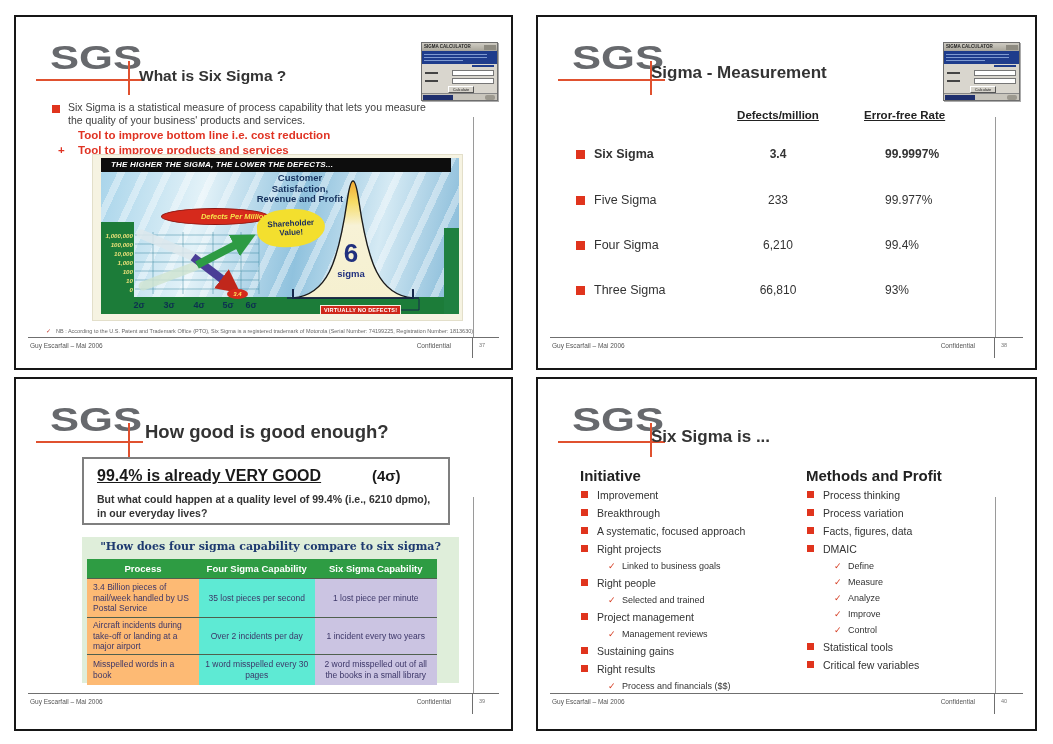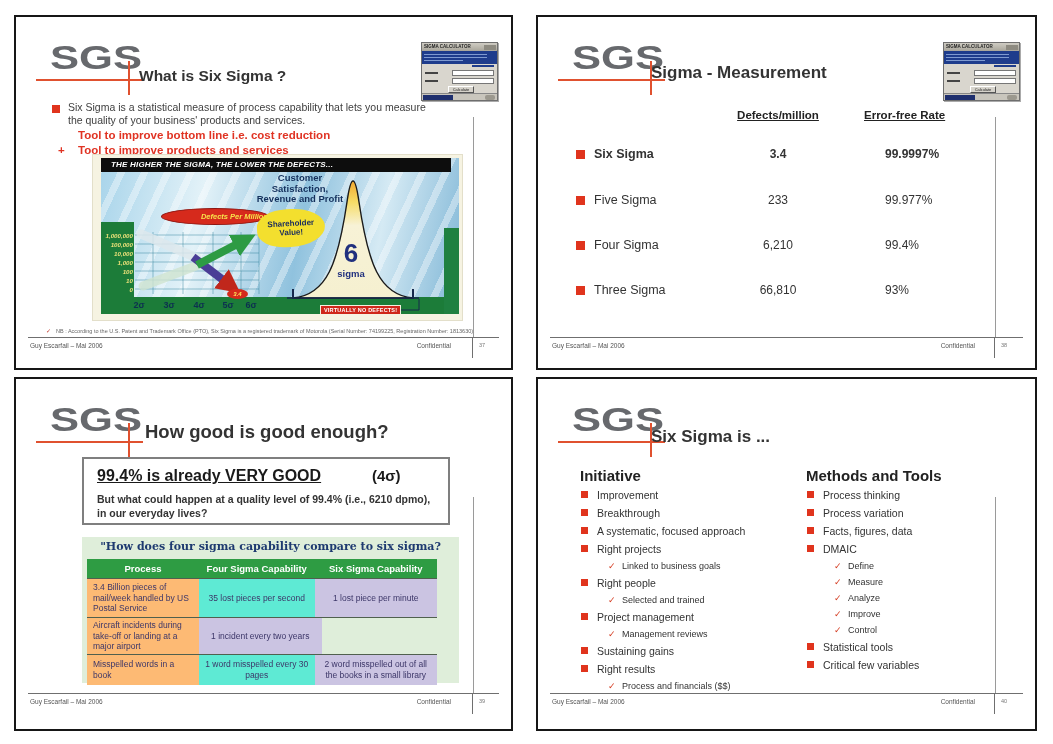--- a/index.html
+++ b/index.html
@@ -367,20 +367,21 @@
           <div class="t3-hc c2">Four Sigma Capability</div>
           <div class="t3-hc c3">Six Sigma Capability</div>
         </div>
         <div class="t3-row t3-r1">
           <div class="t3-c c1">3.4 Billion pieces of mail/week handled by US Postal Service</div>
           <div class="t3-c c2">35 lost pieces per second</div>
           <div class="t3-c c3">1 lost piece per minute</div>
         </div>
         <div class="t3-row t3-r2">
           <div class="t3-c c1">Aircraft incidents during take-off or landing at a major airport</div>
+          <div class="t3-c c2">Over 2 incidents per day</div>
           <div class="t3-c c3">1 incident every two years</div>
         </div>
         <div class="t3-row t3-r3">
           <div class="t3-c c1">Misspelled words in a book</div>
           <div class="t3-c c2">1 word misspelled every 30 pages</div>
           <div class="t3-c c3">2 word misspelled out of all the books in a small library</div>
         </div>
       </div>
     </div>
 
@@ -393,21 +394,21 @@
     </div>
   </div>
 
   <div class="slide" id="s4">
     <span class="logo-text">SGS</span>
     <span class="logo-hline"></span>
     <span class="logo-vline"></span>
     <div class="s-title">Six Sigma is ...</div>
 
     <div class="s4-head l">Initiative</div>
-    <div class="s4-head r">Methods and Tools</div>
+    <div class="s4-head r">Methods and Profit</div>
 
     <div class="s4-list l">
       <div class="it"><span class="sq"></span><span>Improvement</span></div>
       <div class="it"><span class="sq"></span><span>Breakthrough</span></div>
       <div class="it"><span class="sq"></span><span>A systematic, focused approach</span></div>
       <div class="it"><span class="sq"></span><span>Right projects</span></div>
       <div class="sub"><span class="ck">✓</span><span>Linked to business goals</span></div>
       <div class="it"><span class="sq"></span><span>Right people</span></div>
       <div class="sub"><span class="ck">✓</span><span>Selected and trained</span></div>
       <div class="it"><span class="sq"></span><span>Project management</span></div>

